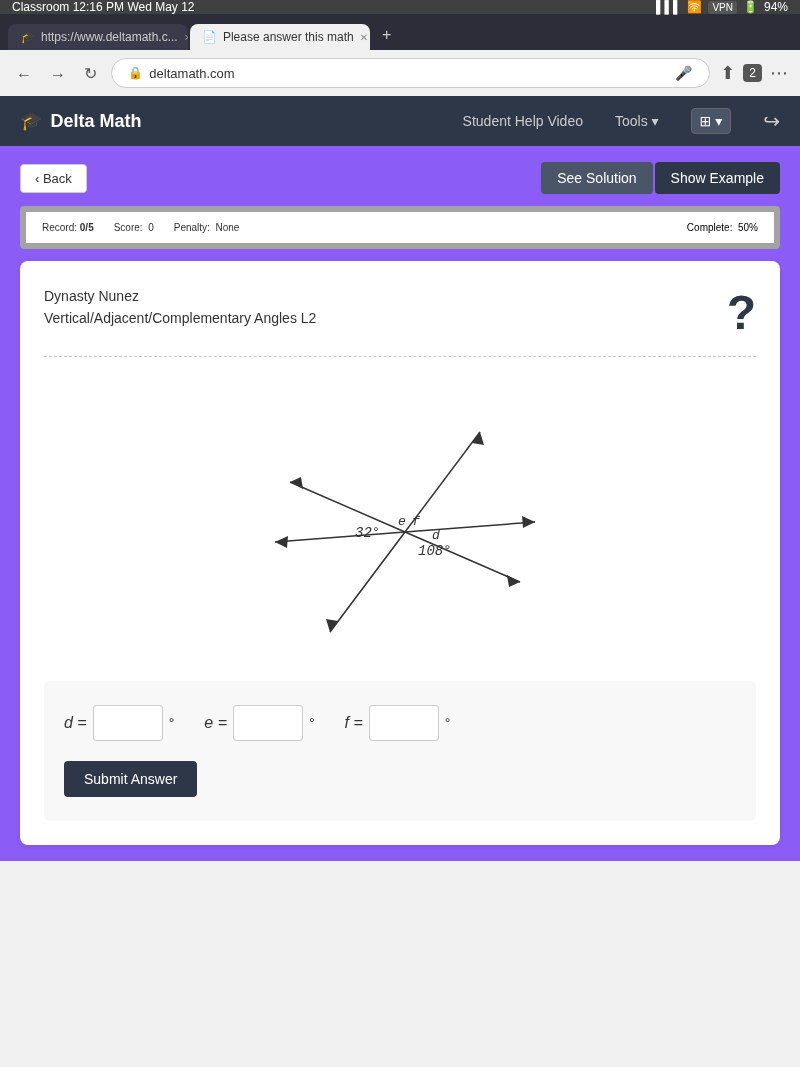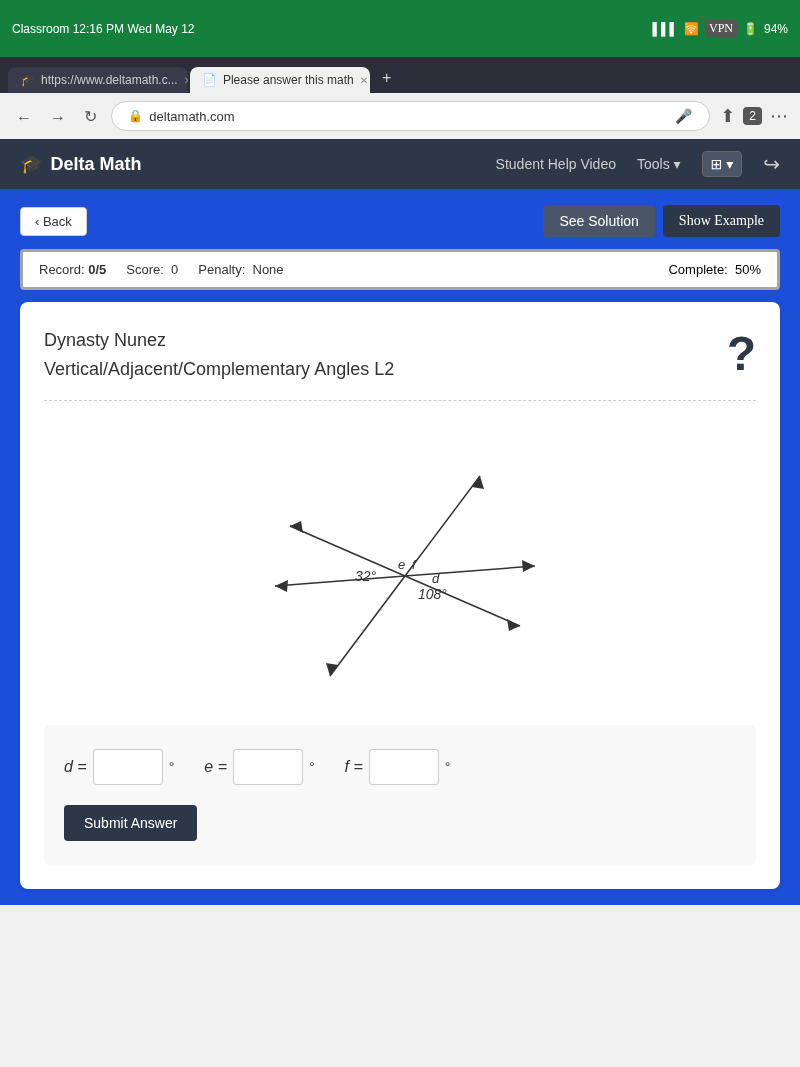--- a/index.html
+++ b/index.html
@@ -1,23 +1,23 @@
 <!DOCTYPE html>
 <html><head>
   <meta charset="utf-8">
   <style>
     * { box-sizing: border-box; margin: 0; padding: 0; }
     body { font-family: -apple-system, BlinkMacSystemFont, 'Segoe UI', sans-serif; background: #f0f0f0; width: 800px; min-height: 1067px; overflow-x: hidden; }
 
     
     .status-bar {
-      background: #15803d;
+      background: #404040;
       color: white;
       font-size: 12px;
-      padding: 20px 12px;
+      padding: 0 12px;
       display: flex;
       justify-content: space-between;
       align-items: center;
     }
     .status-left { display: flex; gap: 8px; align-items: center; }
     .status-right { display: flex; gap: 6px; align-items: center; font-size: 12px; }
 
     
     .browser-chrome {
       background: #2d2d3a;
@@ -76,97 +76,96 @@
     
     .dm-header {
       background: #2d3748;
       color: white;
       padding: 12px 20px;
       display: flex;
       align-items: center;
       justify-content: space-between;
     }
     .dm-logo { display: flex; align-items: center; gap: 8px; font-size: 18px; font-weight: 600; }
-    .dm-nav { display: flex; align-items: center; gap: 21px; }
+    .dm-nav { display: flex; align-items: center; gap: 32px; }
     .dm-nav-item { color: #ccc; font-size: 14px; cursor: pointer; display: flex; align-items: center; gap: 4px; }
     .dm-calc { background: #4a5568; border: 1px solid #666; border-radius: 4px; padding: 4px 8px; cursor: pointer; color: white; font-size: 14px; }
 
     
-    .main-content { padding: 16px 20px; background: #1d4ed8; }
+    .main-content { padding: 16px 20px; background: #8b5cf6; }
 
     
     .top-controls {
       display: flex;
       justify-content: space-between;
       align-items: center;
       margin-bottom: 12px;
     }
     .back-btn {
       background: white;
       border: 1px solid #ccc;
       border-radius: 4px;
       padding: 6px 14px;
       font-size: 13px;
       color: #333;
       cursor: pointer;
       display: flex;
       align-items: center;
       gap: 4px;
     }
-    .btn-group { display: flex; gap: 8px; }
+    .btn-group { display: flex; gap: 2px; }
     .see-solution-btn {
       background: #4a5568;
       color: white;
       border: none;
       border-radius: 4px;
       padding: 8px 16px;
       font-size: 14px;
       cursor: pointer;
     }
     .show-example-btn {
       background: #2d3748;
       color: white;
       border: none;
       border-radius: 4px;
       padding: 8px 16px;
       font-size: 14px;
       cursor: pointer;
-      font-family: Liberation Serif, serif;
     }
 
     
     .record-bar {
       background: white;
-      border: 3px solid #a3a3a3;
+      border: 6px solid #a3a3a3;
       border-radius: 4px;
       padding: 10px 16px;
       display: flex;
       justify-content: space-between;
       align-items: center;
-      font-size: 13px;
+      font-size: 10px;
       margin-bottom: 12px;
     }
     .record-left { display: flex; gap: 20px; }
     .record-item { color: #333; }
     .record-bold { font-weight: bold; }
 
     
     .problem-card {
       background: white;
       border-radius: 8px;
       padding: 24px;
       box-shadow: 0 1px 4px rgba(0,0,0,0.1);
     }
     .problem-header {
       display: flex;
       justify-content: space-between;
       align-items: flex-start;
       margin-bottom: 16px;
     }
-    .student-info { font-size: 18px; color: #333; line-height: 1.6; }
+    .student-info { font-size: 14px; color: #333; line-height: 1.6; }
     .help-icon {
       font-size: 48px;
       color: #2d3748;
       font-weight: bold;
     }
     .divider {
       border: none;
       border-top: 1px dashed #ccc;
       margin: 12px 0 20px;
     }
@@ -174,20 +173,21 @@
       font-size: 16px;
       color: #333;
       margin-bottom: 20px;
     }
 
     
     .diagram-container {
       display: flex;
       justify-content: center;
       margin-bottom: 24px;
+      font-family: Liberation Mono, monospace;
     }
 
     
     .answer-section {
       background: #f8f8f8;
       border-radius: 6px;
       padding: 24px 20px;
     }
     .answer-row {
       display: flex;
@@ -225,21 +225,21 @@
 </head>
 <body>
 
 <div class="status-bar">
   <div class="status-left">
     <span>Classroom  12:16 PM  Wed May 12</span>
   </div>
   <div class="status-right">
     <span>▌▌▌</span>
     <span>🛜</span>
-    <span style="background:#555;padding:1px 4px;border-radius:3px;font-size:12px;font-family:Liberation Serif, serif;">VPN</span>
+    <span style="background:#555;padding:1px 4px;border-radius:3px;font-size:10px;">VPN</span>
     <span>🔋</span>
     <span>94%</span>
   </div>
 </div>
 
 <div class="browser-chrome">
   <div class="tab-bar">
     <div class="tab">
       <span>🎓</span>
       <span>https://www.deltamath.c...</span>

